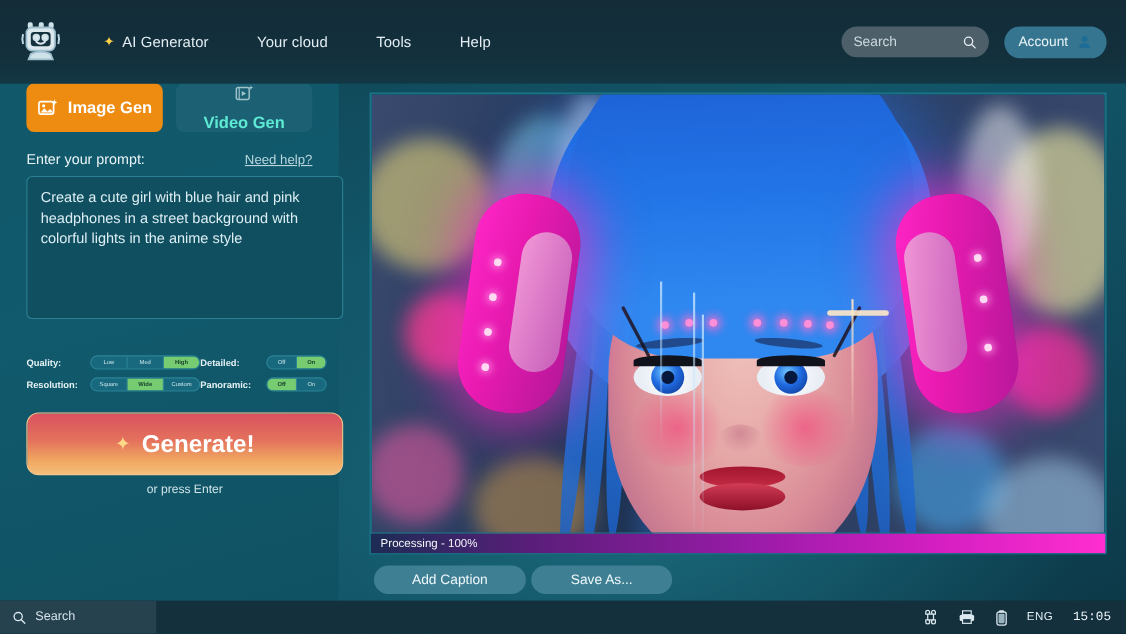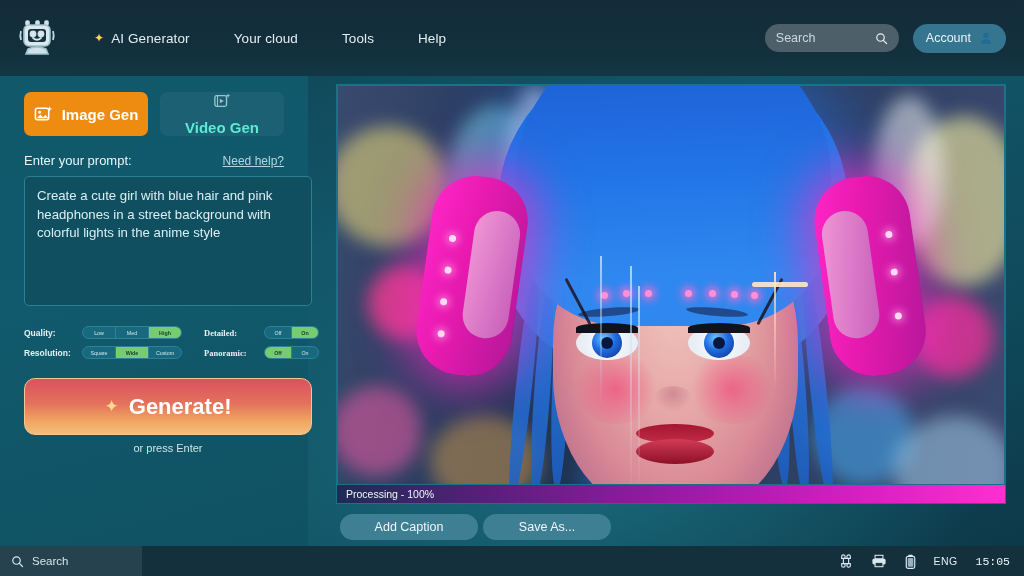--- a/index.html
+++ b/index.html
@@ -52,21 +52,21 @@
     height:29px; border-radius:15px; background:#35758f;
     color:#eaf4f8; font-size:12.5px;
     display:flex; align-items:center; gap:8px; padding:0 13px; cursor:pointer;
     border:none;
   }
 
   
   #left-panel {
     position:absolute; left:0; top:76px; width:308px; height:470px;
     background:linear-gradient(165deg,#11586b 0%,#11596c 45%,#0f5263 100%);
-    padding:16px 24px 0 24px;
+    padding:0 24px 0 24px;
   }
   .tabs { display:flex; gap:12px; }
   .tab {
     flex:1; height:44px; border-radius:7px;
     display:flex; align-items:center; justify-content:center; gap:9px;
     font-size:15px; font-weight:bold; cursor:pointer; border:none;
   }
   .tab.active { background:#ee8c12; color:#ffffff; }
   .tab.inactive { background:#1b6073; color:#5eead4; font-weight:bold;flex-direction:column; }
 
@@ -78,27 +78,27 @@
   #need-help { font-size:12px; color:#b9d6de; text-decoration:underline; cursor:pointer; }
 
   #prompt-area {
     margin-top:8px; width:288px; height:130px;
     background:#0f4f60; border:1px solid #2c7f92; border-radius:5px;
     padding:10px 12px; color:#dceef3; font-size:13.2px; line-height:1.42;
     font-family:"Liberation Sans", sans-serif; resize:none;
   }
 
   
-  .opts { margin-top:16px; display:flex;gap:22px; }
+  .opts { margin-top:28px; display:flex; }
   .opt-col { display:flex; flex-direction:column; gap:7px; }
   .opt-col.left { width:170px; }
   .opt-row { display:flex; align-items:center; }
   .opt-label { font-size:8.5px; font-weight:bold; color:#e4f1f4; }
   .opt-col.left .opt-label { width:58px; }
-  .opt-col.right .opt-label { width:60px;font-family:Liberation Serif, serif; }
+  .opt-col.right .opt-label { width:60px; }
   .seg {
     display:flex; height:13px; border-radius:7px; overflow:hidden;
     background:#18697d; border:1px solid #2a8397;
   }
   .seg3 { width:100px; }
   .seg2 { width:55px; }
   .seg .sg {
     flex:1; display:flex; align-items:center; justify-content:center;
     font-size:5.3px; color:#cfe6ec; cursor:pointer; border-right:1px solid #2a8397;
   }

